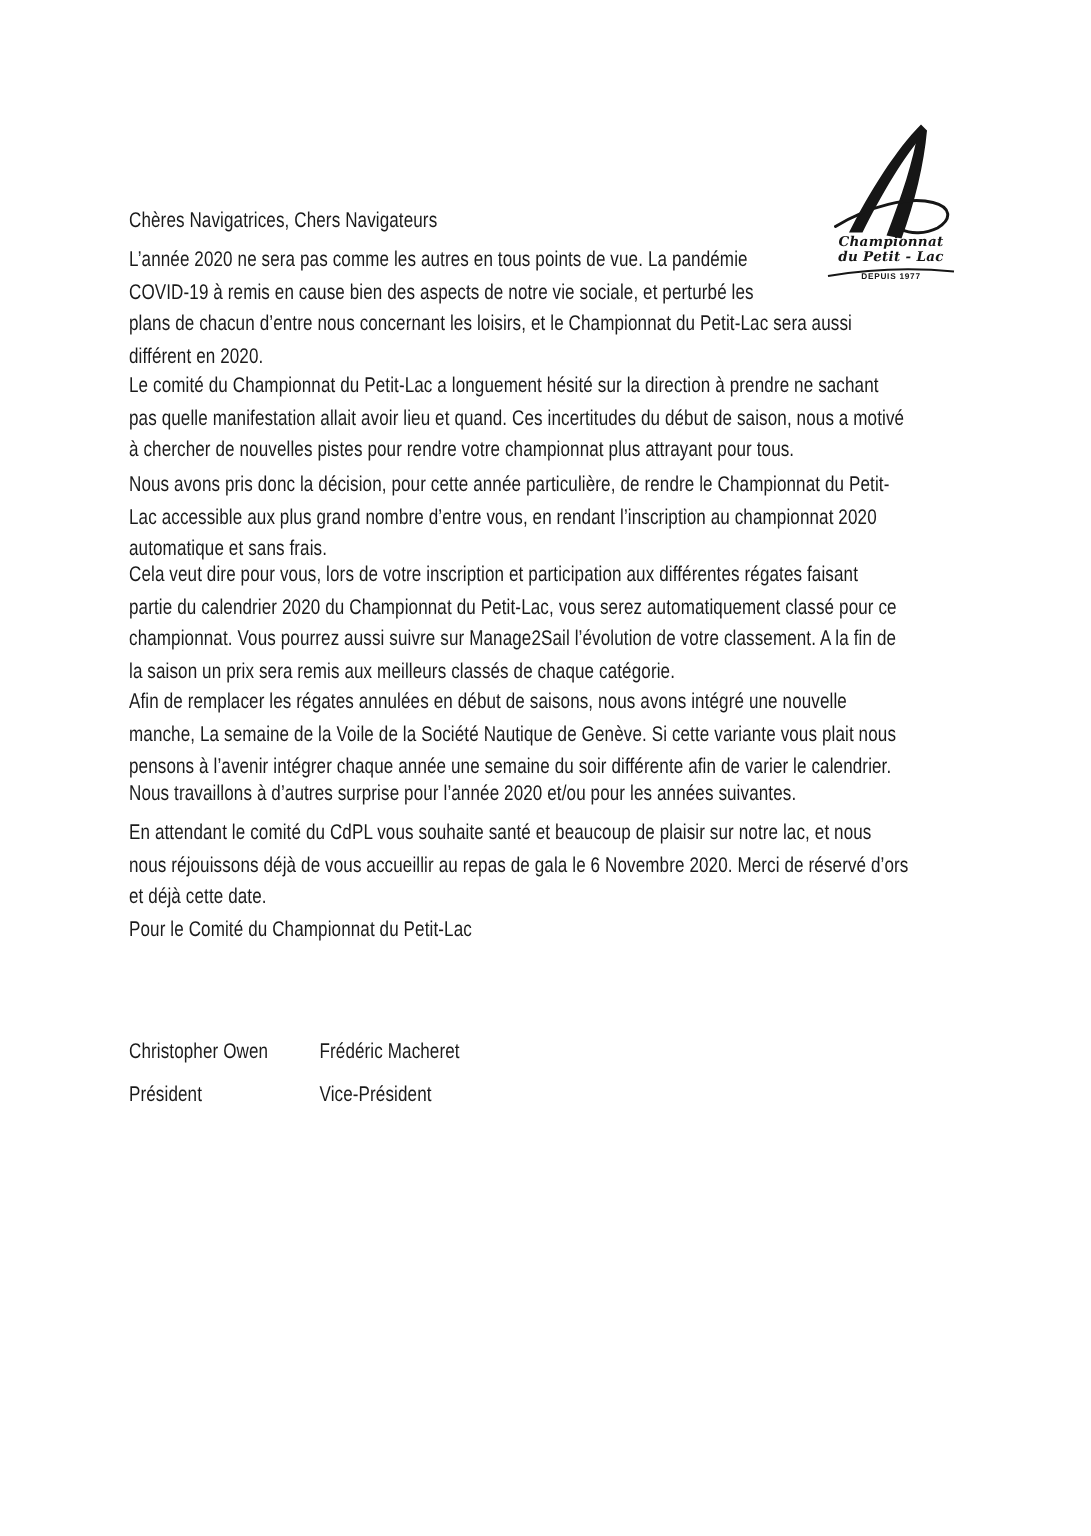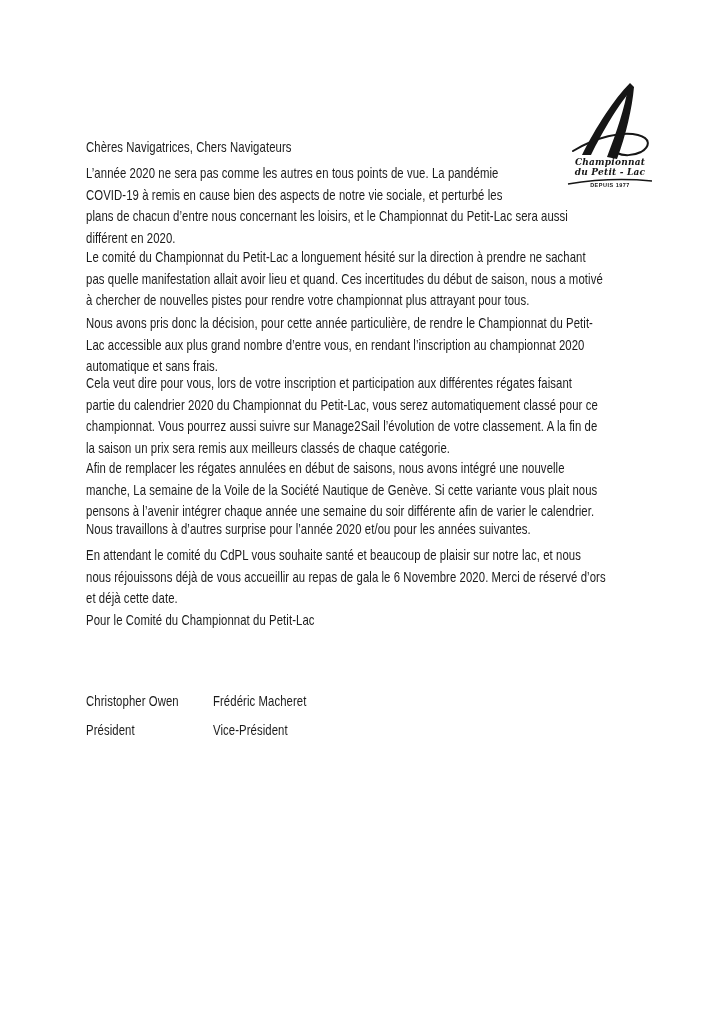--- a/index.html
+++ b/index.html
@@ -26,21 +26,21 @@
   .sig-block{
     position:absolute;
     font-size:14.2px;
     line-height:21.5px;
     white-space:pre-line;
     transform:scaleX(0.8);
     transform-origin:0 0;
     letter-spacing:0.1px;
   }
   
-  .logo{position:absolute;left:560px;top:76px;width:100px;height:118px;}
+  .logo{position:absolute;left:544px;top:76px;width:100px;height:118px;}
   .logo svg{position:absolute;}
   .sail{left:12px;top:3px;}
   .logo-name{
     position:absolute;left:4px;top:81px;width:92px;
     text-align:center;
     font-family:"DejaVu Serif", serif;
     font-style:italic;font-weight:bold;
     font-size:9px;line-height:10px;
     white-space:pre-line;
     color:#161616;

